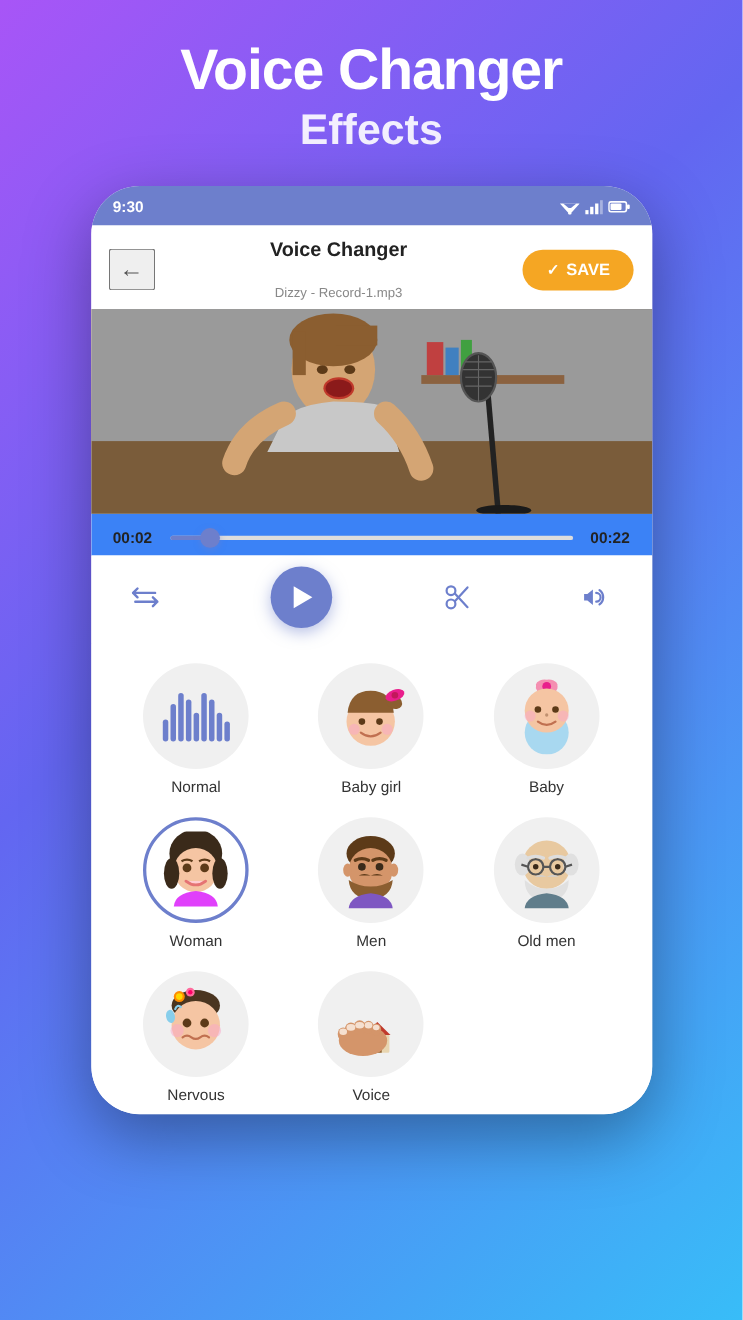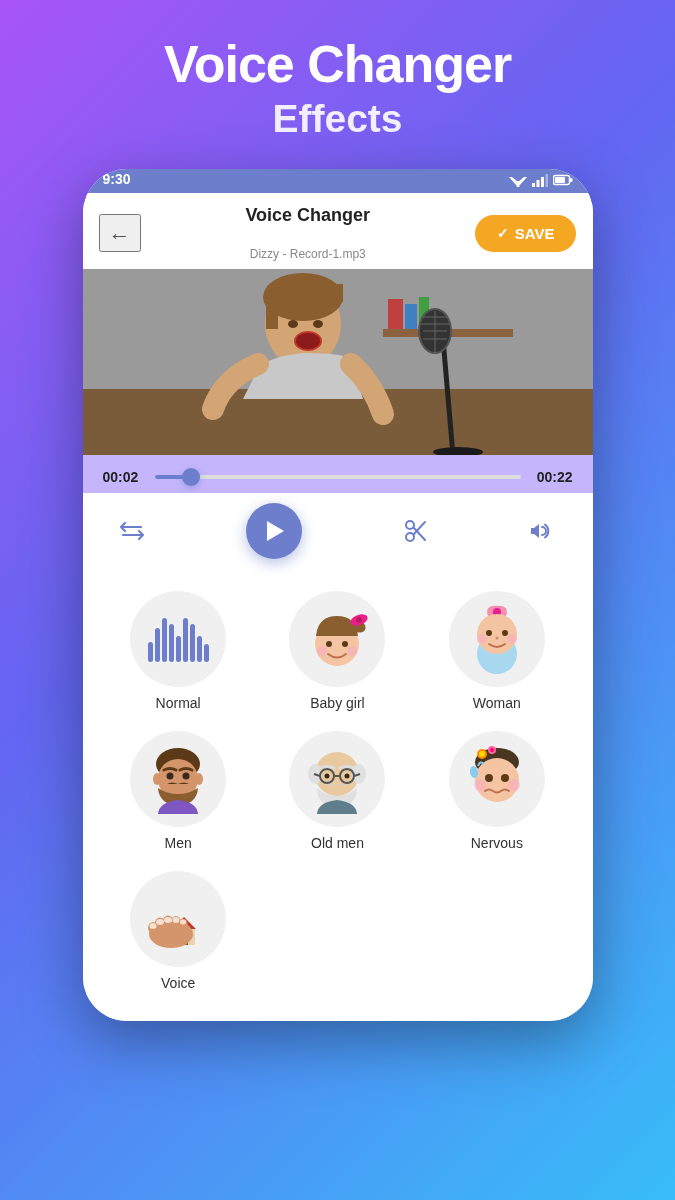--- a/index.html
+++ b/index.html
@@ -40,23 +40,23 @@
       border-radius: 44px;
       overflow: hidden;
       box-shadow: 0 20px 60px rgba(0,0,0,0.35);
       position: relative;
     }
 
     .status-bar {
       background: #6d7fcc;
       display: flex;
       justify-content: space-between;
-      align-items: flex-end;
+      align-items: center;
       padding: 8px 20px 6px 20px;
-      height: 24px;
+      height: 36px;
     }
 
     .status-time {
       color: white;
       font-size: 14px;
       font-weight: 600;
     }
 
     .status-icons {
       display: flex;
@@ -122,21 +122,21 @@
     }
 
     .photo-bg {
       position: absolute;
       inset: 0;
       background: linear-gradient(135deg, #b0b0b0 0%, #808080 50%, #6b4c2a 100%);
     }
 
     .progress-section {
       padding: 14px 20px 8px 20px;
-      background: #c4b5fd;
+      background: #3b82f6;
     }
 
     .progress-row {
       display: flex;
       align-items: center;
       gap: 10px;
     }
 
     .time-label {
       font-size: 14px;
@@ -211,21 +211,21 @@
       border-bottom: 10px solid transparent;
       border-left: 17px solid white;
       margin-left: 3px;
     }
 
     .effects-grid {
       display: grid;
       grid-template-columns: repeat(3, 1fr);
       gap: 0;
       background: white;
-      padding: 8px 16px 20px 16px;
+      padding: 8px 16px 0 16px;
     }
 
     .effect-item {
       display: flex;
       flex-direction: column;
       align-items: center;
       padding: 10px 6px;
       cursor: pointer;
     }
 
@@ -458,23 +458,47 @@
           <circle cx="43" cy="29" r="3" fill="#5c3a18"></circle>
 
           <circle cx="35" cy="34" r="1.5" fill="#c09070"></circle>
 
           <path d="M27 40 Q35 46 43 40" stroke="#c07050" stroke-width="2" fill="none" stroke-linecap="round"></path>
 
           <circle cx="20" cy="35" r="5" fill="#f9a8c9" opacity="0.5"></circle>
           <circle cx="50" cy="35" r="5" fill="#f9a8c9" opacity="0.5"></circle>
         </svg>
       </div>
+      <span class="effect-label">Baby</span>
+    </div>
+
+    <div class="effect-item">
+      <div class="effect-icon-wrap selected">
+        <svg width="70" height="70" viewBox="0 0 70 70">
+
+          <ellipse cx="35" cy="20" rx="24" ry="22" fill="#3a2a1a"></ellipse>
+
+          <circle cx="35" cy="35" r="20" fill="#f5c5a3"></circle>
+
+          <ellipse cx="13" cy="38" rx="7" ry="14" fill="#3a2a1a"></ellipse>
+          <ellipse cx="57" cy="38" rx="7" ry="14" fill="#3a2a1a"></ellipse>
+
+          <ellipse cx="27" cy="33" rx="4" ry="4" fill="#5c3a18"></ellipse>
+          <ellipse cx="43" cy="33" rx="4" ry="4" fill="#5c3a18"></ellipse>
+
+          <path d="M22 27 Q27 24 32 27" stroke="#5c3a18" stroke-width="2" fill="none"></path>
+          <path d="M38 27 Q43 24 48 27" stroke="#5c3a18" stroke-width="2" fill="none"></path>
+
+          <path d="M26 45 Q35 52 44 45" stroke="#e57373" stroke-width="2.5" fill="#ffcdd2" stroke-linecap="round"></path>
+
+          <path d="M15 68 Q16 56 35 54 Q54 56 55 68" fill="#e040fb"></path>
+        </svg>
+      </div>
       <span class="effect-label">Woman</span>
     </div>
-
 
 
     <div class="effect-item">
       <div class="effect-icon-wrap">
         <svg width="70" height="70" viewBox="0 0 70 70">
 
           <ellipse cx="35" cy="20" rx="22" ry="16" fill="#5c3a18"></ellipse>
 
           <circle cx="35" cy="35" r="20" fill="#d4956a"></circle>
 

